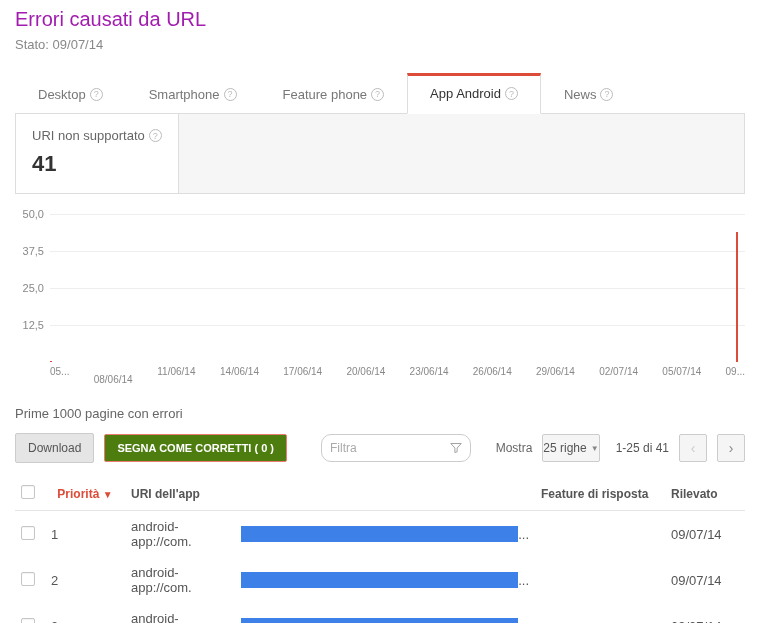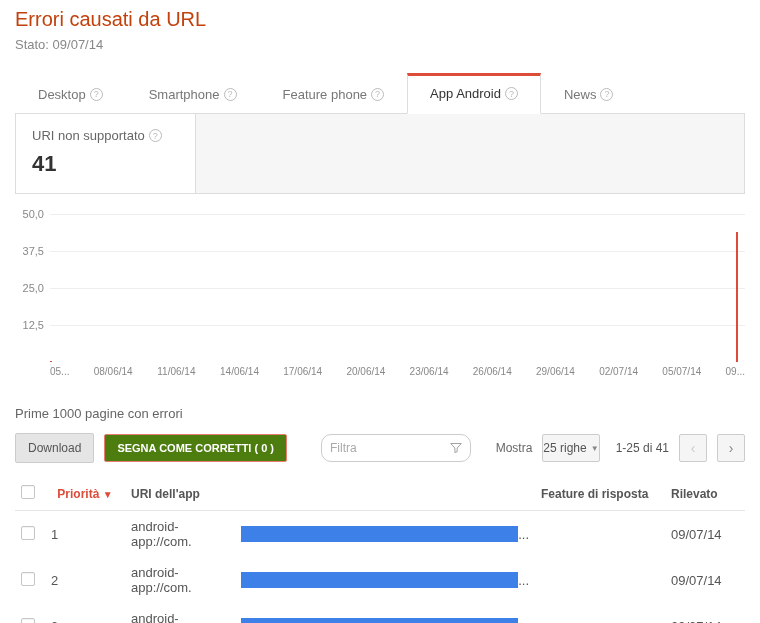--- a/index.html
+++ b/index.html
@@ -1,24 +1,24 @@
 <!DOCTYPE html>
 <html><head>
 <meta charset="utf-8">
 <style>
   * { box-sizing: border-box; margin: 0; padding: 0; }
   body { font-family: Arial, sans-serif; font-size: 13px; color: #333; background: #fff; width: 760px; padding: 0 15px; }
-  .title { font-size: 20px; color: #c2410c; font-weight: normal; margin-top: 8px; }
+  .title { font-size: 20px; color: #a21caf; font-weight: normal; margin-top: 8px; }
   .status { font-size: 13px; color: #888; margin-top: 6px; margin-bottom: 20px; }
   .tabs { display: flex; border-bottom: 1px solid #ddd; }
   .tab { padding: 12px 22px; color: #777; cursor: pointer; display: flex; align-items: center; gap: 4px; border: 1px solid transparent; border-bottom: none; position: relative; top: 1px; }
   .tab.active { color: #333; border: 1px solid #ddd; border-top: 3px solid #dd4b39; border-bottom: 1px solid #fff; background: #fff; padding-top: 10px; }
   .help-icon { width: 13px; height: 13px; border: 1px solid #bbb; border-radius: 50%; display: inline-flex; align-items: center; justify-content: center; font-size: 9px; color: #bbb; }
   .summary-row { display: flex; margin-top: 0; }
-  .summary-card { border: 1px solid #ddd; border-top: none; padding: 14px 16px 16px; width: 181px; background: #fff; }
+  .summary-card { border: 1px solid #ddd; border-top: none; padding: 14px 16px 16px; width: 164px; background: #fff; }
   .summary-label { color: #666; font-size: 13px; display: flex; align-items: center; gap: 4px; }
   .summary-value { font-size: 22px; font-weight: bold; margin-top: 8px; }
   .summary-fill { flex: 1; border: 1px solid #ddd; border-top: none; border-left: none; background: #f6f6f6; }
   .chart { position: relative; height: 170px; margin-top: 20px; }
   .chart-y { position: absolute; left: 0; top: 0; bottom: 22px; width: 35px; }
   .chart-y div { position: absolute; right: 6px; font-size: 11px; color: #888; transform: translateY(-50%); }
   .chart-plot { position: absolute; left: 35px; right: 0; top: 0; bottom: 22px; }
   .chart-grid { position: absolute; left: 0; right: 0; border-top: 1px solid #eee; }
   .chart-x { position: absolute; left: 35px; right: 0; bottom: 0; height: 22px; }
   .chart-x div { position: absolute; font-size: 10px; color: #888; transform: translateX(-50%); top: 4px; white-space: nowrap; }
@@ -99,21 +99,21 @@
   <div class="chart-plot" id="chart-plot">
       <div class="chart-grid" style="top: 75%;"></div>
       <div class="chart-grid" style="top: 50%;"></div>
       <div class="chart-grid" style="top: 25%;"></div>
       <div class="chart-grid" style="top: 0%;"></div>
       <div class="chart-line flat" style="left: 0px; right: 9.09091%;"></div>
       <div class="chart-line" style="left: 98.6364%; height: 88%;"></div>
     </div>
   <div class="chart-x" id="chart-x">
       <div style="left: 0%; transform: translateX(0px);">05...</div>
-      <div style="left: 9.09091%;">08/06/14</div>
+      <div style="left: 9.09091%; margin-top: 8px;">08/06/14</div>
       <div style="left: 18.1818%;">11/06/14</div>
       <div style="left: 27.2727%;">14/06/14</div>
       <div style="left: 36.3636%;">17/06/14</div>
       <div style="left: 45.4545%;">20/06/14</div>
       <div style="left: 54.5455%;">23/06/14</div>
       <div style="left: 63.6364%;">26/06/14</div>
       <div style="left: 72.7273%;">29/06/14</div>
       <div style="left: 81.8182%;">02/07/14</div>
       <div style="left: 90.9091%;">05/07/14</div>
       <div style="left: 100%; transform: translateX(-100%);">09...</div>

